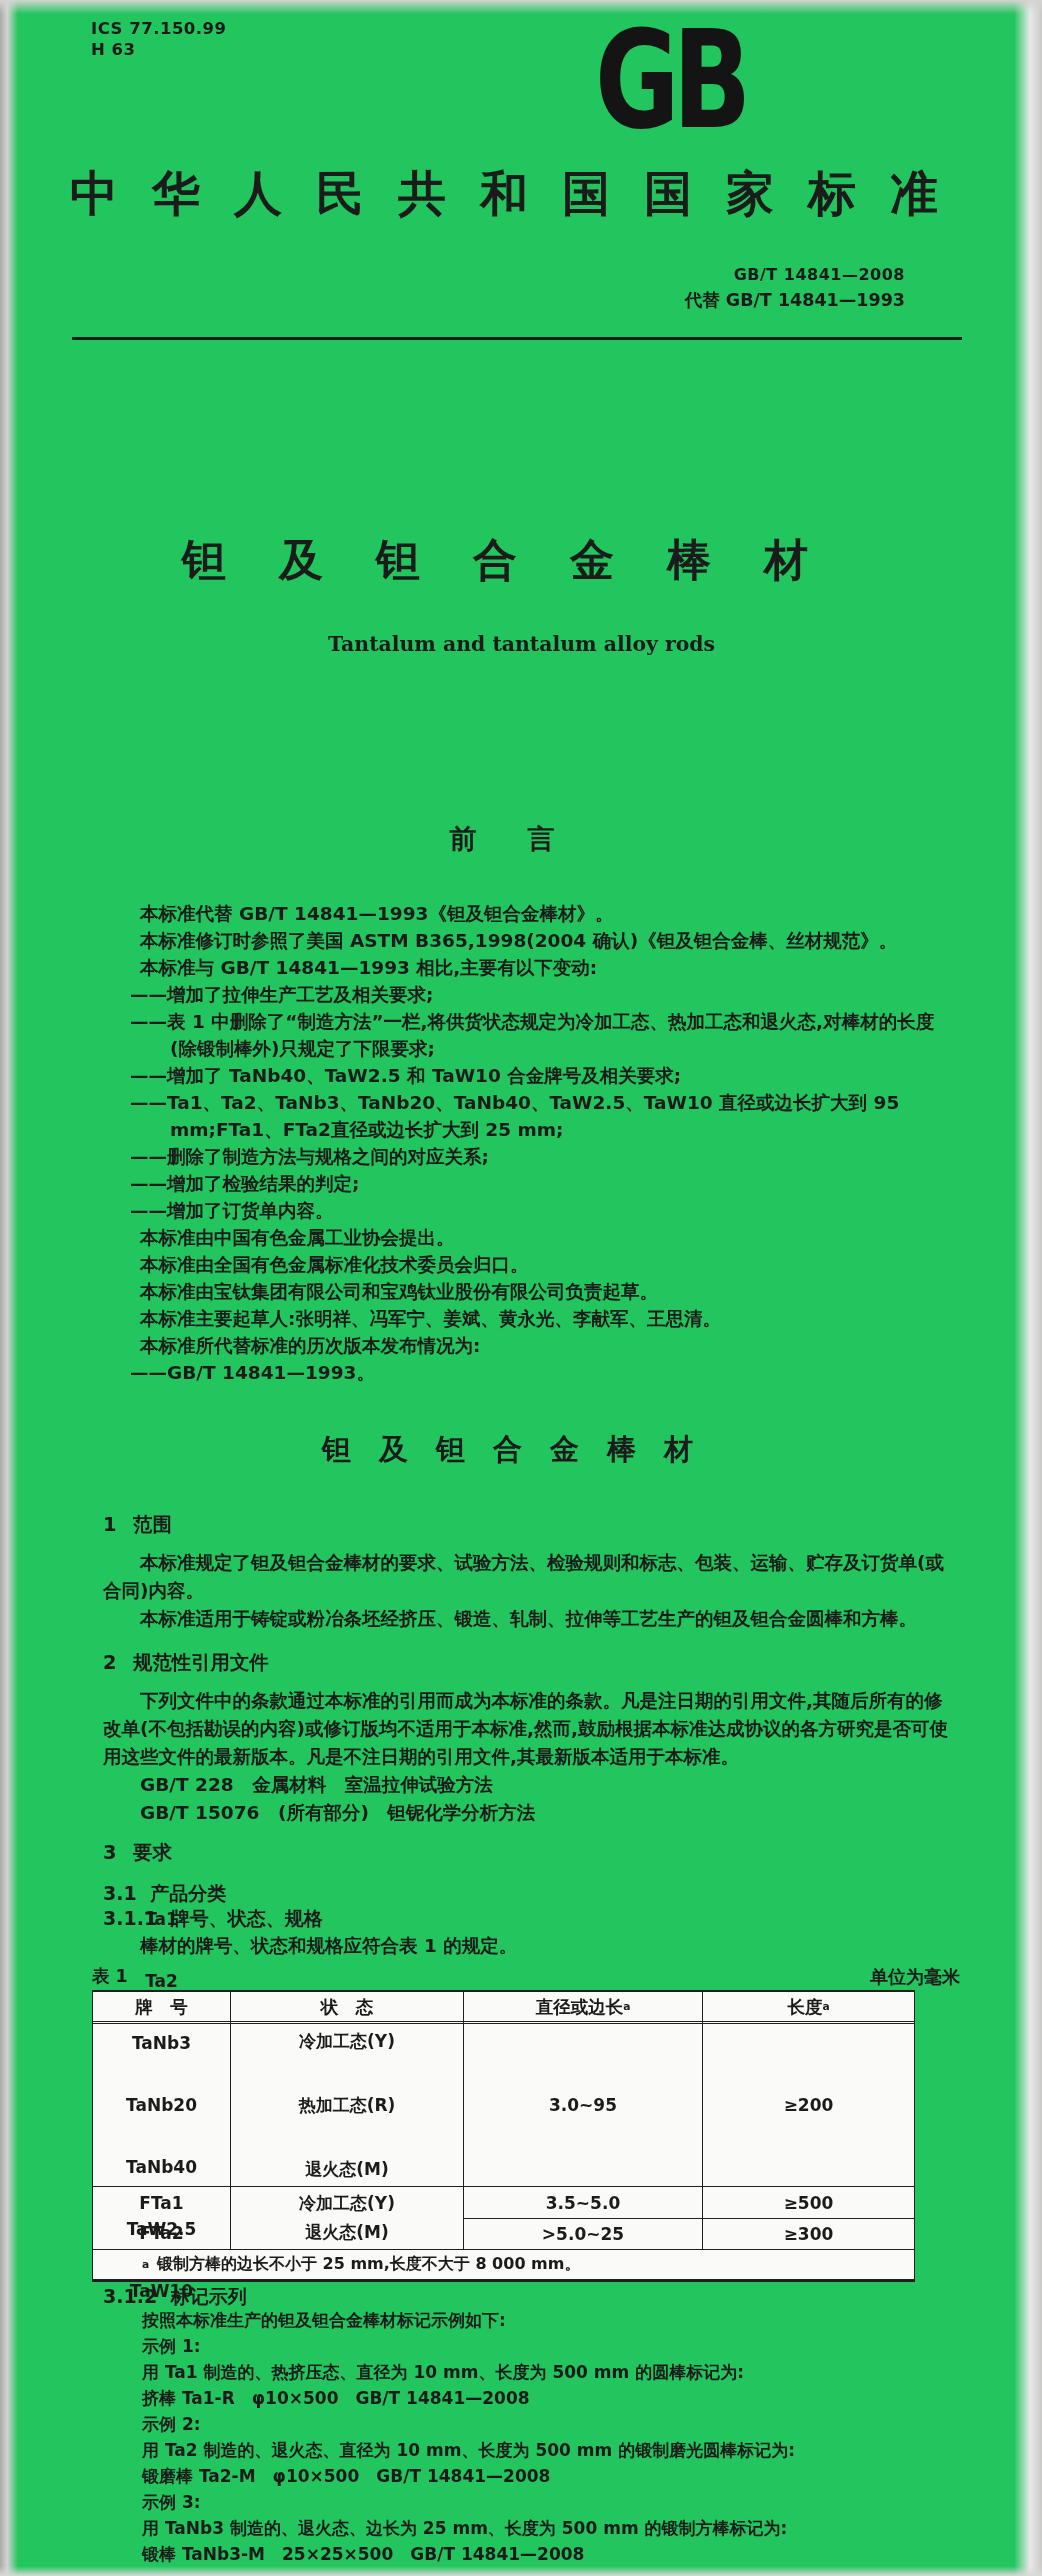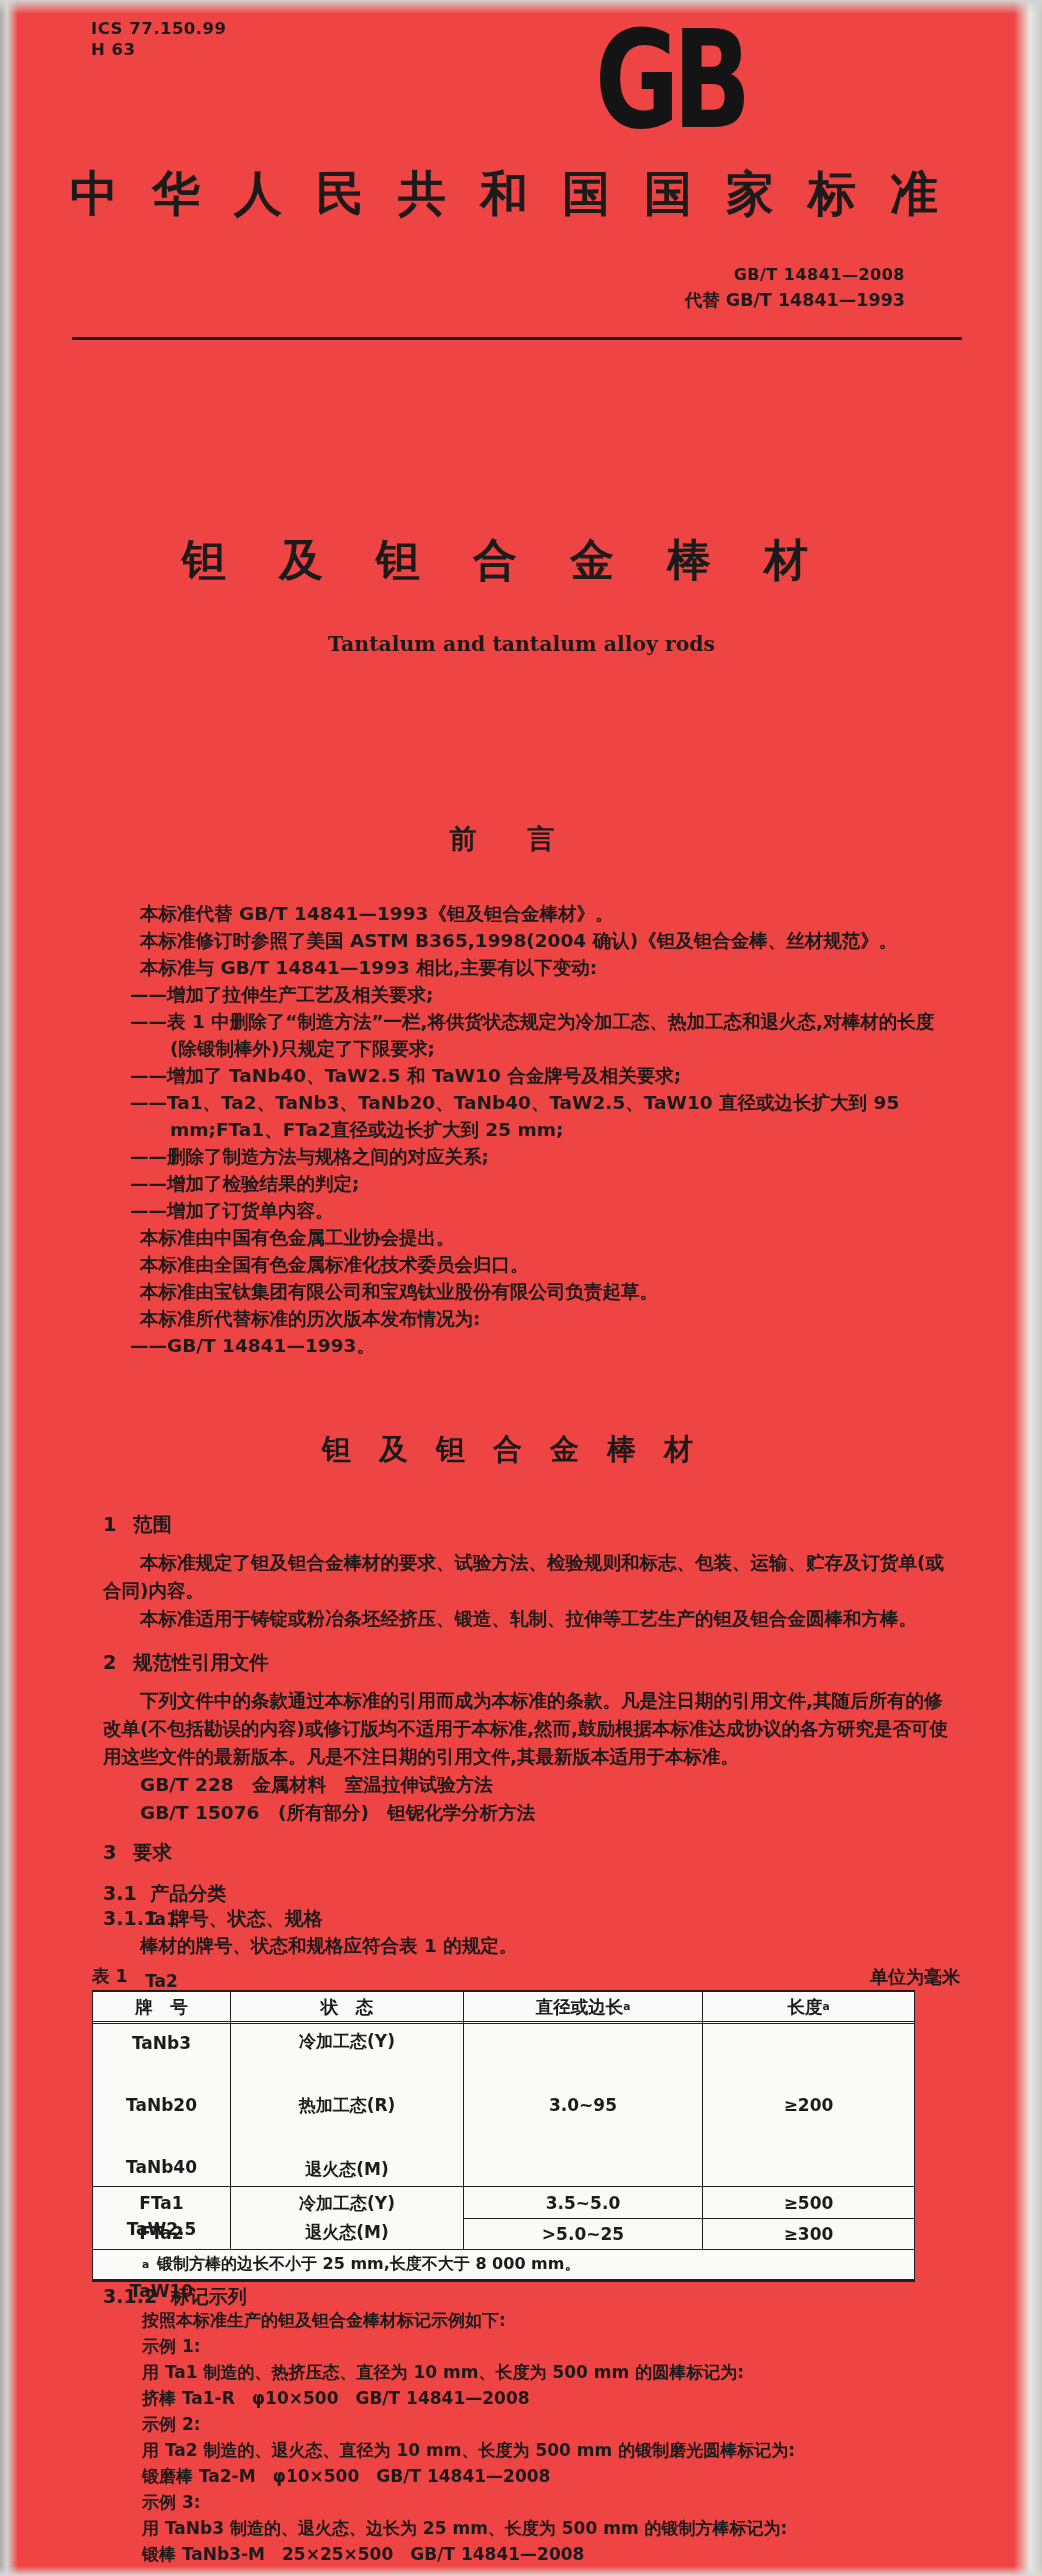--- a/index.html
+++ b/index.html
@@ -1,20 +1,20 @@
 <!DOCTYPE html>
 <html><head>
 <meta charset="utf-8">
 <style>
   html,body{margin:0;padding:0;background:#e9e9e7;}
   .page{
     position:relative;
     width:1043px;height:2576px;
     margin:0 auto;
-    background:#ef4444;
+    background:#22c55e;
     color:#1b1b1b;
     font-family:"DejaVu Sans","Liberation Sans",sans-serif;
     font-weight:700;
     overflow:hidden;
   }
   
   .edge{position:absolute;pointer-events:none;}
   .edge-left{left:0;top:0;bottom:0;width:17.5px;background:linear-gradient(90deg,#a9a9a7 0%,#d4d4d2 40%,rgba(250,250,248,0) 100%);}
   .edge-right{right:0;top:0;bottom:0;width:29px;background:linear-gradient(270deg,#c6c6c4 0%,#e9e9e7 45%,rgba(250,250,248,0) 100%);}
   .edge-top{left:0;right:0;top:0;height:13.6px;background:linear-gradient(180deg,#d3d3d1,rgba(250,250,248,0));}
@@ -123,20 +123,21 @@
     <p class="dash">——增加了拉伸生产工艺及相关要求;</p>
     <p class="dash">——表 1 中删除了“制造方法”一栏,将供货状态规定为冷加工态、热加工态和退火态,对棒材的长度(除锻制棒外)只规定了下限要求;</p>
     <p class="dash">——增加了 TaNb40、TaW2.5 和 TaW10 合金牌号及相关要求;</p>
     <p class="dash">——Ta1、Ta2、TaNb3、TaNb20、TaNb40、TaW2.5、TaW10 直径或边长扩大到 95 mm;FTa1、FTa2直径或边长扩大到 25 mm;</p>
     <p class="dash">——删除了制造方法与规格之间的对应关系;</p>
     <p class="dash">——增加了检验结果的判定;</p>
     <p class="dash">——增加了订货单内容。</p>
     <p class="para">本标准由中国有色金属工业协会提出。</p>
     <p class="para">本标准由全国有色金属标准化技术委员会归口。</p>
     <p class="para">本标准由宝钛集团有限公司和宝鸡钛业股份有限公司负责起草。</p>
+    <p class="para">本标准主要起草人:张明祥、冯军宁、姜斌、黄永光、李献军、王思清。</p>
     <p class="para">本标准所代替标准的历次版本发布情况为:</p>
     <p class="dash">——GB/T 14841—1993。</p>
   </div>
 
   <div class="abs mid-title">钽及钽合金棒材</div>
 
   <div class="abs sec-h" style="top:1512px">
     <span class="n">1</span><span class="t">范围</span>
   </div>
   <div class="abs sec-body" style="top:1549px">

